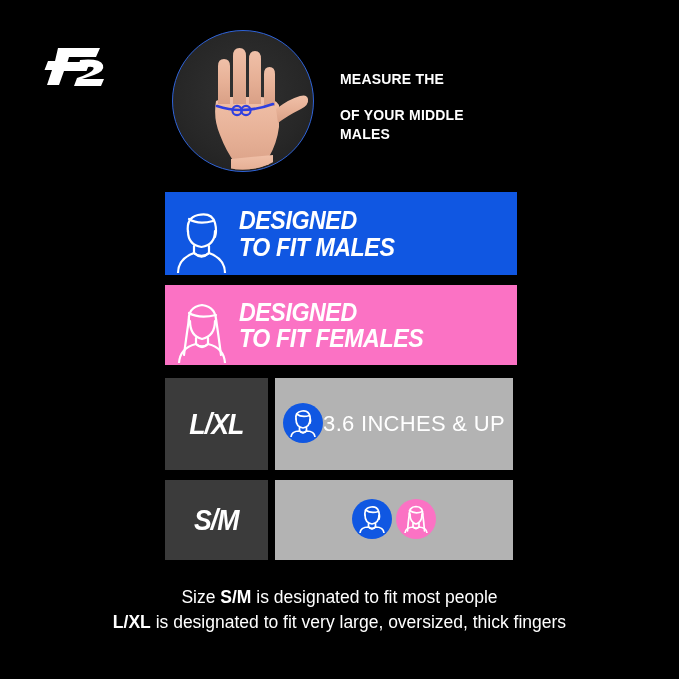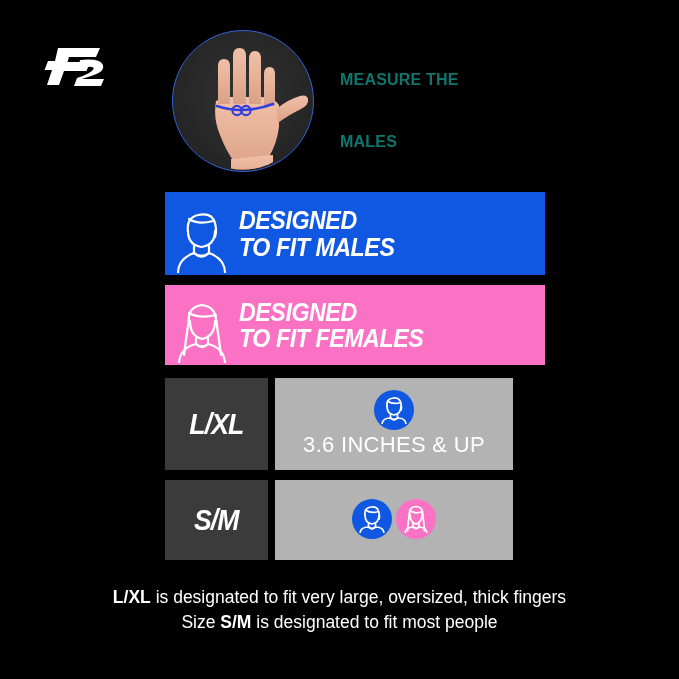--- a/index.html
+++ b/index.html
@@ -45,32 +45,32 @@
     box-sizing: border-box;
     overflow: hidden;
   }
   .hand-circle svg { display: block; }
 
   .measure-heading {
     position: absolute;
     left: 340px;
     top: 70px;
     width: 180px;
-    font-size: 16px;
+    font-size: 14px;
     font-weight: bold;
     line-height: 1.30;
     letter-spacing: 0.2px;
-    color: #0f766e;
+    color: #ffffff;
   }
 
   
   .banner {
     position: absolute;
     left: 165px;
-    width: 380px;
+    width: 352px;
     display: flex;
     align-items: center;
     box-sizing: border-box;
   }
   .banner-male {
     top: 192px;
     height: 83px;
     background: #1057E2;
   }
   .banner-female {
@@ -127,21 +127,21 @@
     letter-spacing: -1px;
     transform-origin: center;
   }
   .size-tag span { display: inline-block; transform: scaleX(0.92); }
 
   .size-panel {
     flex: 1;
     margin-left: 7px;
     background: #B3B3B3;
     display: flex;
-    flex-direction: column;
+    flex-direction: row;
     align-items: center;
     justify-content: center;
     position: relative;
   }
   .size-avatars {
     display: flex;
     align-items: center;
     justify-content: center;
     gap: 4px;
     margin-bottom: 2px;
@@ -225,21 +225,21 @@
         <path d="M44 75 Q70 84 100 73" stroke="#2f3fe0" stroke-width="2.6" fill="none" stroke-linecap="round"></path>
         <circle cx="64" cy="79.5" r="4.6" fill="none" stroke="#2f3fe0" stroke-width="2.1"></circle>
         <circle cx="73" cy="79.5" r="4.6" fill="none" stroke="#2f3fe0" stroke-width="2.1"></circle>
       </g>
     </svg>
   </div>
 
   <div class="measure-heading">
     <span>MEASURE THE</span><br>
     <br>
-    <br>
+    <span>OF YOUR MIDDLE</span><br>
     <span>MALES</span>
   </div>
 </div>
 
 <div class="banner banner-male">
   <div class="banner-icon">
     <svg width="60" height="66" viewBox="0 0 60 66">
       <g fill="none" stroke="#ffffff" stroke-width="2.2" stroke-linecap="round" stroke-linejoin="round">
         <path d="M16 25 Q14 11 26 8 Q40 5 43 16 Q45 24 43 30"></path>
         <path d="M16 24 Q16 38 29.5 40 Q43 38 43 24"></path>
@@ -325,15 +325,15 @@
             <path d="M10 18.5 L10 22 Q13 24.5 16 22 L16 18.5"></path>
             <path d="M2 28 Q2.5 22.5 10 22 Q13 25 16 22 Q23.5 22.5 24 28"></path>
           </g>
         </svg>
       </div>
     </div>
   </div>
 </div>
 
 <div class="footer">
+  <span class="line"><span>Size </span><b>S/M</b><span> is designated to fit most people</span></span>
   <span class="line"><b>L/XL</b><span> is designated to fit very large, oversized, thick fingers</span></span>
-  <span class="line"><span>Size </span><b>S/M</b><span> is designated to fit most people</span></span>
 </div>
 
 </body></html>

